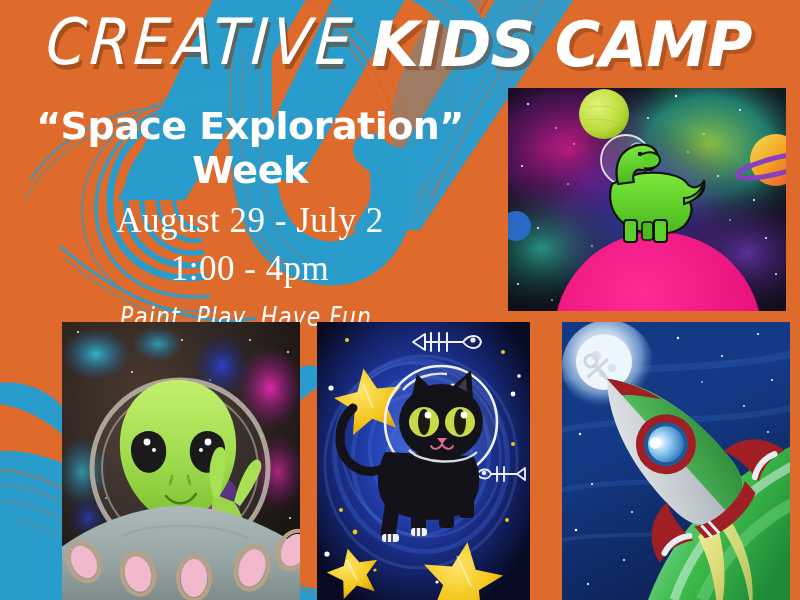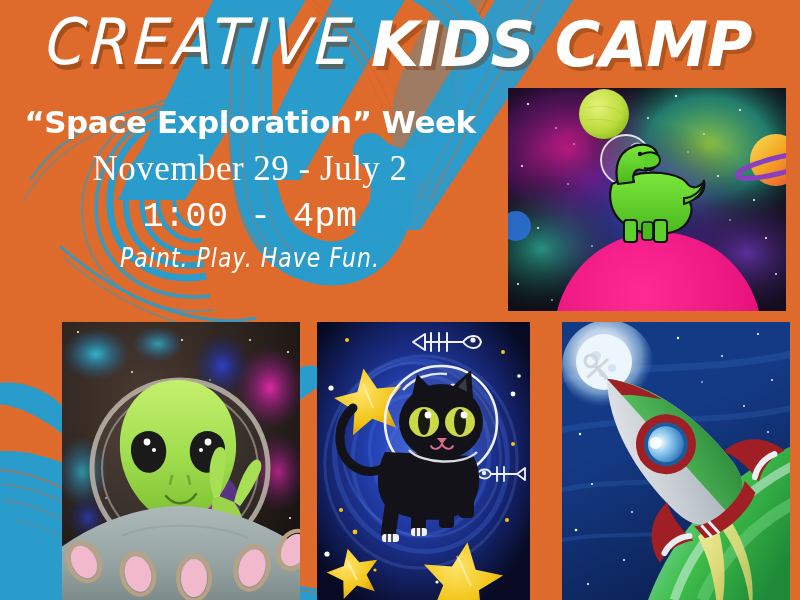--- a/index.html
+++ b/index.html
@@ -39,33 +39,33 @@
     letter-spacing:-1px;
     color:#ffffff;
     text-shadow:4px 4px 0 rgba(120,58,20,.45);
     font-style:italic;
   }
 
   
   .info { position:absolute; top:104px; left:0; width:500px; text-align:center; }
   .line-theme {
     font-family:"DejaVu Sans", sans-serif;
-    font-size:31px; font-weight:bold; color:#fff;
+    font-size:38px; font-weight:bold; color:#fff;
     letter-spacing:-.5px;
     margin-bottom:9px;
   }
   .line-dates {
     font-family:"Liberation Serif", serif;
     font-size:35px; color:#fff; letter-spacing:.5px;
     margin-bottom:8px;
   }
   .line-time {
-    font-family:Liberation Mono, monospace;
+    font-family:Liberation Serif, serif;
     font-size:35px; color:#fff; letter-spacing:.5px;
-    margin-bottom:6px;
+    margin-bottom:13px;
   }
   .line-tag {
     font-family:"DejaVu Sans", sans-serif;
     font-size:22px; font-style:italic; color:#fff;
     letter-spacing:1px;
     transform:scaleY(1.18); transform-origin:center top;
   }
 
   
   .art { position:absolute; overflow:hidden; background:#111; }
@@ -167,21 +167,21 @@
     </svg>
   </div>
 
   <div class="headline">
     <span class="word-creative">CREATIVE</span>
     <span class="word-kidscamp">KIDS CAMP</span>
   </div>
 
   <div class="info">
     <div class="line-theme">“Space Exploration” Week</div>
-    <div class="line-dates">November 29 - July 2</div>
+    <div class="line-dates">August 29 - July 2</div>
     <div class="line-time">1:00 - 4pm</div>
     <div class="line-tag">Paint. Play. Have Fun.</div>
   </div>
 
   <div class="art" id="art-dino">
     <svg viewBox="0 0 278 223" preserveAspectRatio="none">
       <defs>
         <radialGradient id="d_neb1" cx="22%" cy="28%" r="42%">
           <stop offset="0%" stop-color="#d41c8c" stop-opacity=".95"></stop>
           <stop offset="60%" stop-color="#7a1a8c" stop-opacity=".45"></stop>

